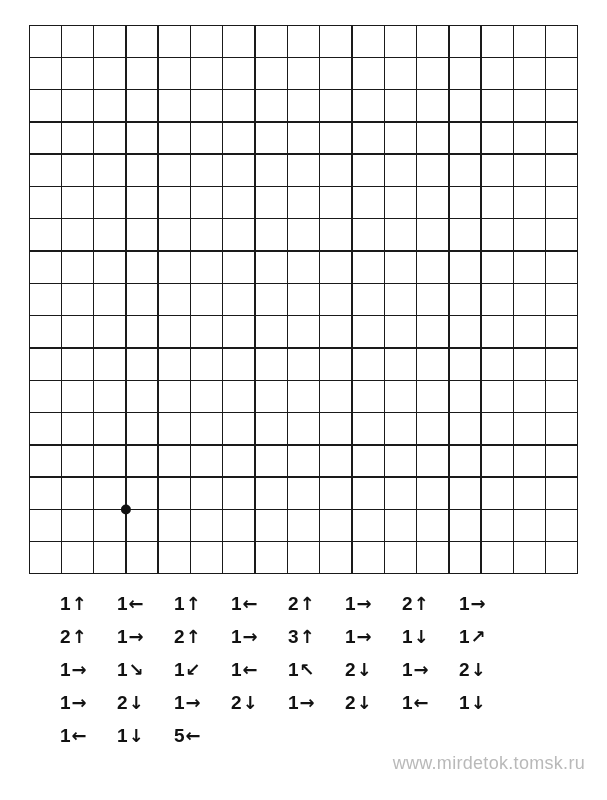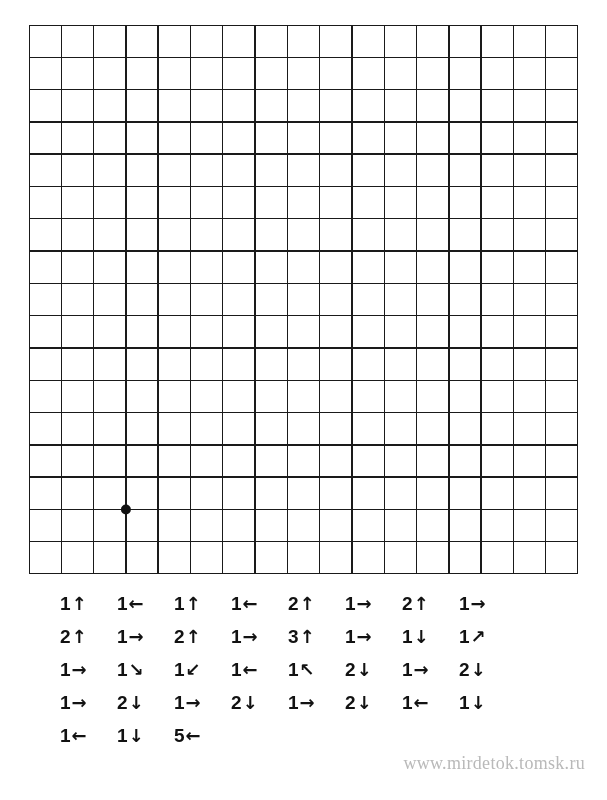--- a/index.html
+++ b/index.html
@@ -65,21 +65,21 @@
     font-size: 18px;
     padding-left: 1px;
   }
   
   #watermark {
     position: absolute;
     right: 22px;
     bottom: 26px;
     font-size: 18px;
     color: #b9b9b9;
-    font-family: Liberation Serif, serif;
+    font-family: Liberation Sans, sans-serif;
     letter-spacing: 0.3px;
     white-space: nowrap;
   }
 </style>
 </head>
 <body>
 
 <div id="sheet">
 
   <div id="grid-wrap">

